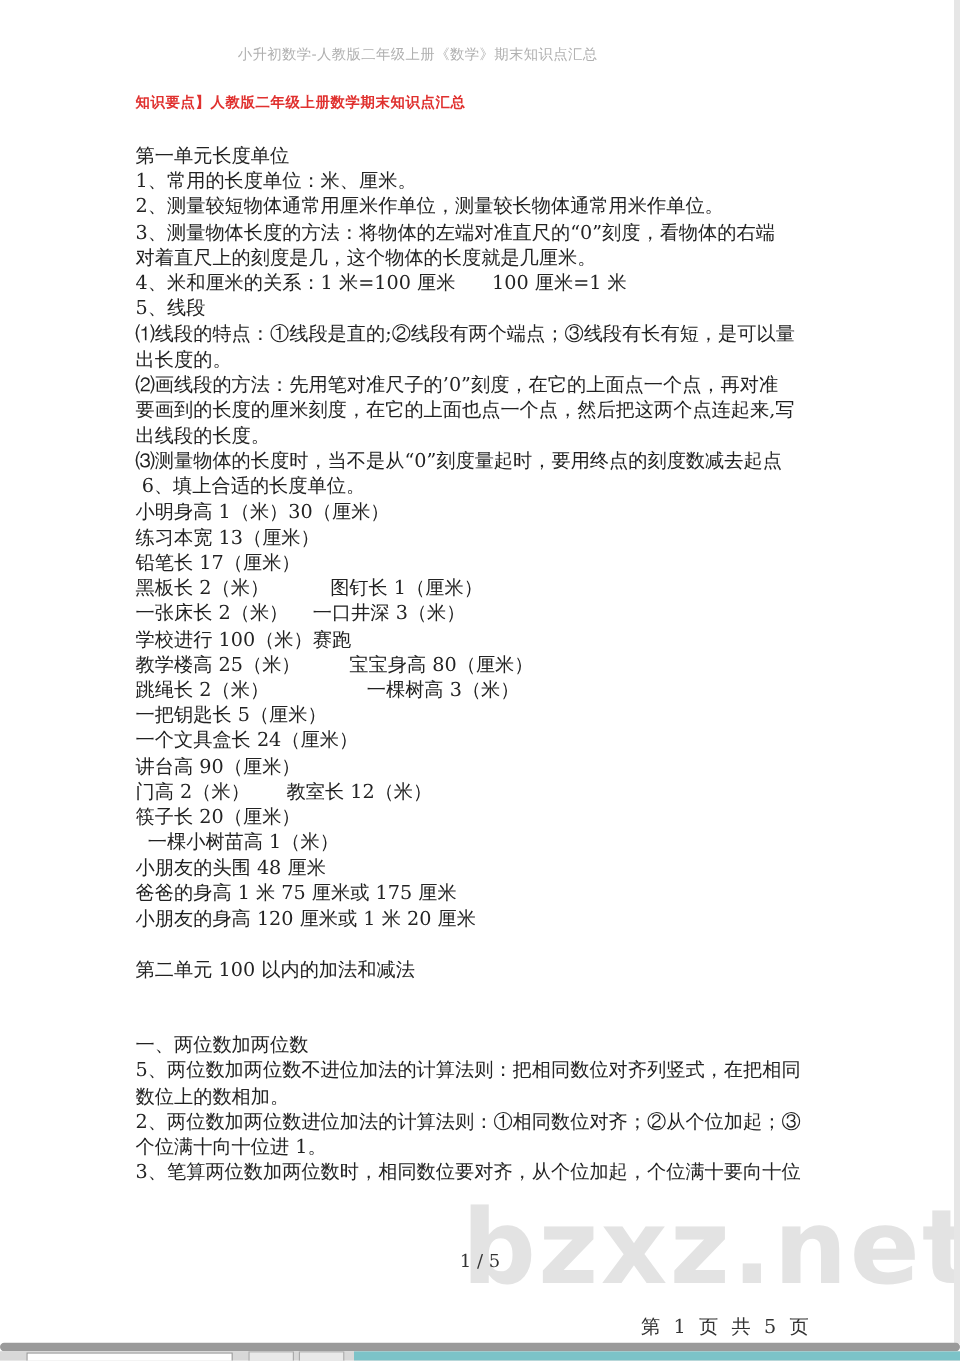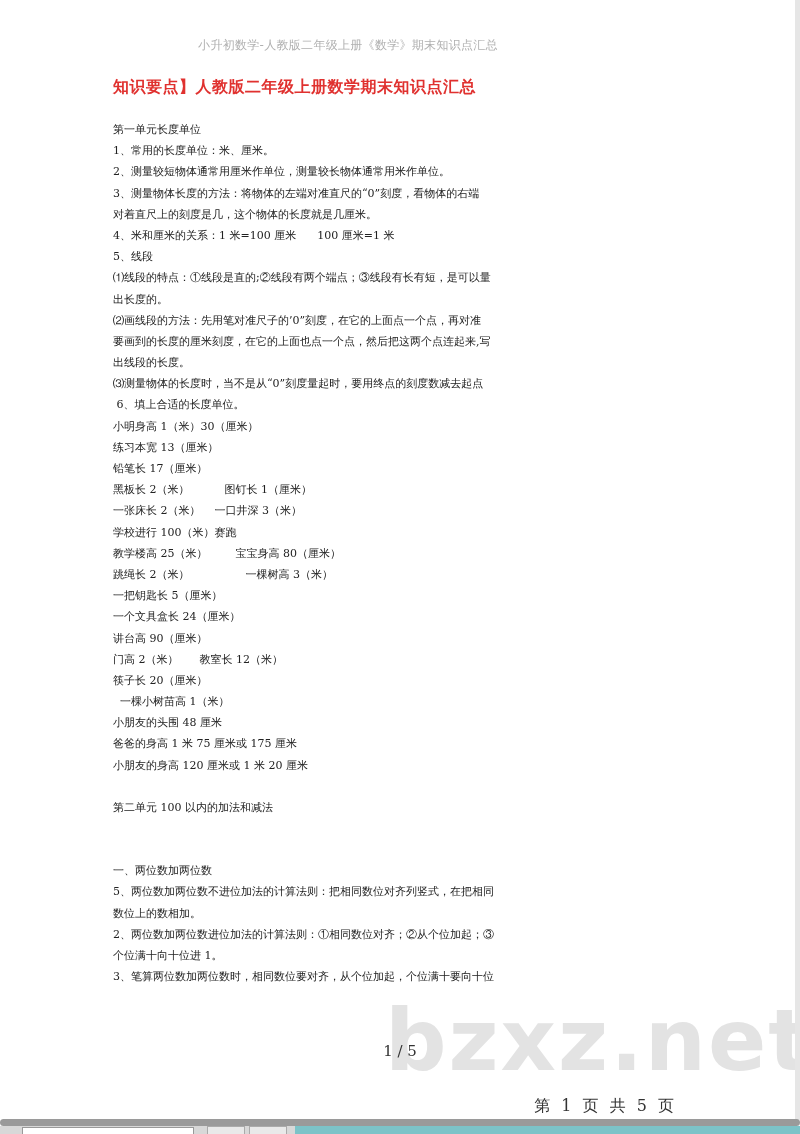--- a/index.html
+++ b/index.html
@@ -17,25 +17,25 @@
     position: absolute; right: 0; top: 0; width: 5px; height: 1120px;
     background: #e6e6e6;
   }
   .running-header {
     position: absolute; top: 37px; left: 0; width: 696px; text-align: center;
     font-family: "DejaVu Sans", "Liberation Sans", sans-serif;
     font-size: 12px; color: #b0b0b0; letter-spacing: 0.3px;
   }
   .doc-title {
     position: absolute; top: 77px; left: 113px;
-    font-size: 16px; color: #e0312f; font-weight: bold; letter-spacing: 0.5px;
+    font-size: 12px; color: #e0312f; font-weight: bold; letter-spacing: 0.5px;
   }
   .body-text {
     position: absolute; left: 113px; top: 119px; width: 575px;
-    font-size: 11px; line-height: 21.2px; color: #222;
+    font-size: 16px; line-height: 21.2px; color: #222;
   }
   .body-text .ln { white-space: pre; height: 21.2px; }
   .body-text .gap { height: 21.2px; }
   .body-text .gap2 { height: 42px; }
   .page-num {
     position: absolute; top: 1042px; left: 0; width: 800px; text-align: center;
     font-size: 15px; color: #333;
   }
   .watermark {
     position: absolute; left: 385px; top: 990px;

